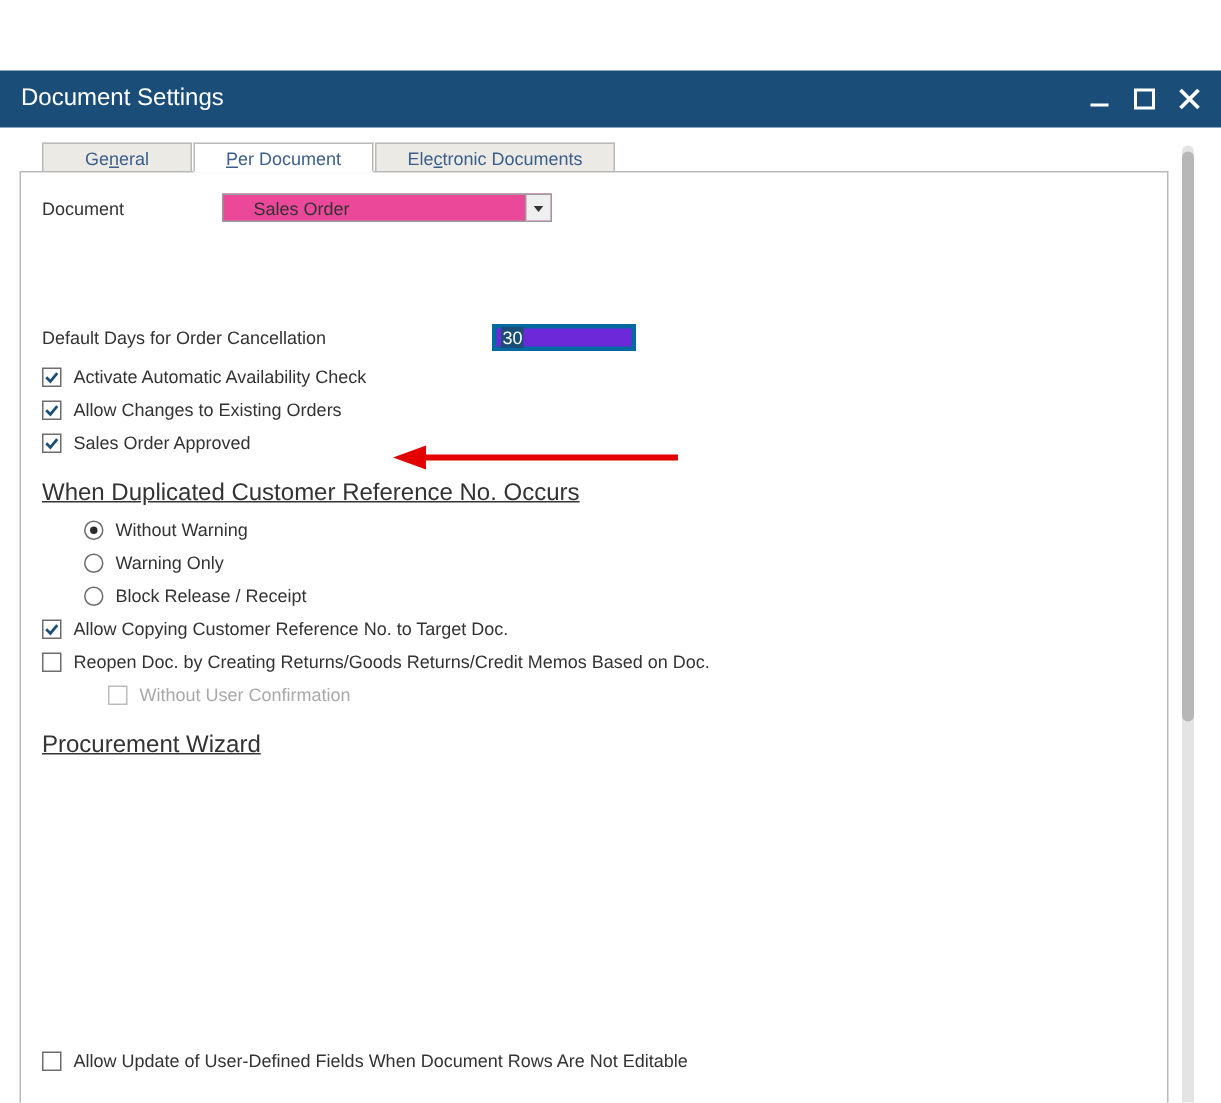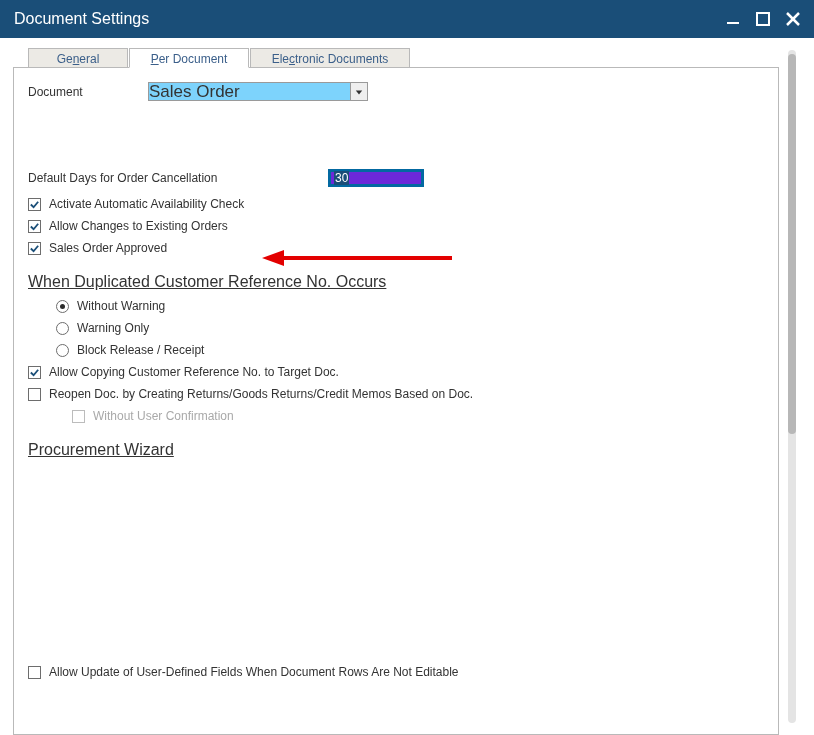--- a/index.html
+++ b/index.html
@@ -16,20 +16,21 @@
   }
   .titlebar {
     background: #1a4e78;
     color: #fff;
     height: 38px;
     display: flex;
     align-items: center;
     padding: 0 10px 0 14px;
     font-size: 16px;
     font-weight: 300;
+    margin-top: 47px;
   }
   .titlebar .title { flex:1; }
   .win-btn {
     width: 22px;
     height: 22px;
     margin-left: 8px;
     display: inline-flex;
     align-items: center;
     justify-content: center;
     cursor: pointer;
@@ -76,25 +77,25 @@
     border-top:1px solid #b9b9b9;
     background:#fff;
     padding: 14px 14px 0 14px;
   }
   .row { display:flex; align-items:center; margin-bottom:6px; }
   .row-label { width: 120px; }
   .select {
     width: 220px;
     height: 19px;
     border:1px solid #9a9a9a;
-    background:#7dd3fc;
+    background:#ec4899;
     display:flex;
     align-items:center;
-    padding:0 0;
-    font-size:17px;
+    padding:0 20px;
+    font-size:12px;
     position:relative;
   }
   .select .chev {
     position:absolute; right:0; top:0; bottom:0; width:17px;
     border-left:1px solid #9a9a9a;
     display:flex; align-items:center; justify-content:center;
     background:#efefef;
   }
   .section-gap { height: 62px; }
   .field-label { width: 300px; }
@@ -139,21 +140,21 @@
   }
   .heading {
     text-decoration: underline;
     margin: 14px 0 4px 0;
     font-size:16px;
   }
   .radio-group { padding-left: 28px; }
   .bottom-cb {
     position:absolute;
     left:14px;
-    bottom:51px;
+    bottom:63px;
   }
   .scroll-track {
     width:8px; background:#e4e4e4; border-radius:4px;
     margin: 12px 0 12px 6px;
   }
   .scroll-thumb {
     width:8px; background:#b7b7b7; border-radius:4px;
     height:380px; margin-top:4px;
   }
   .annotation-arrow {

